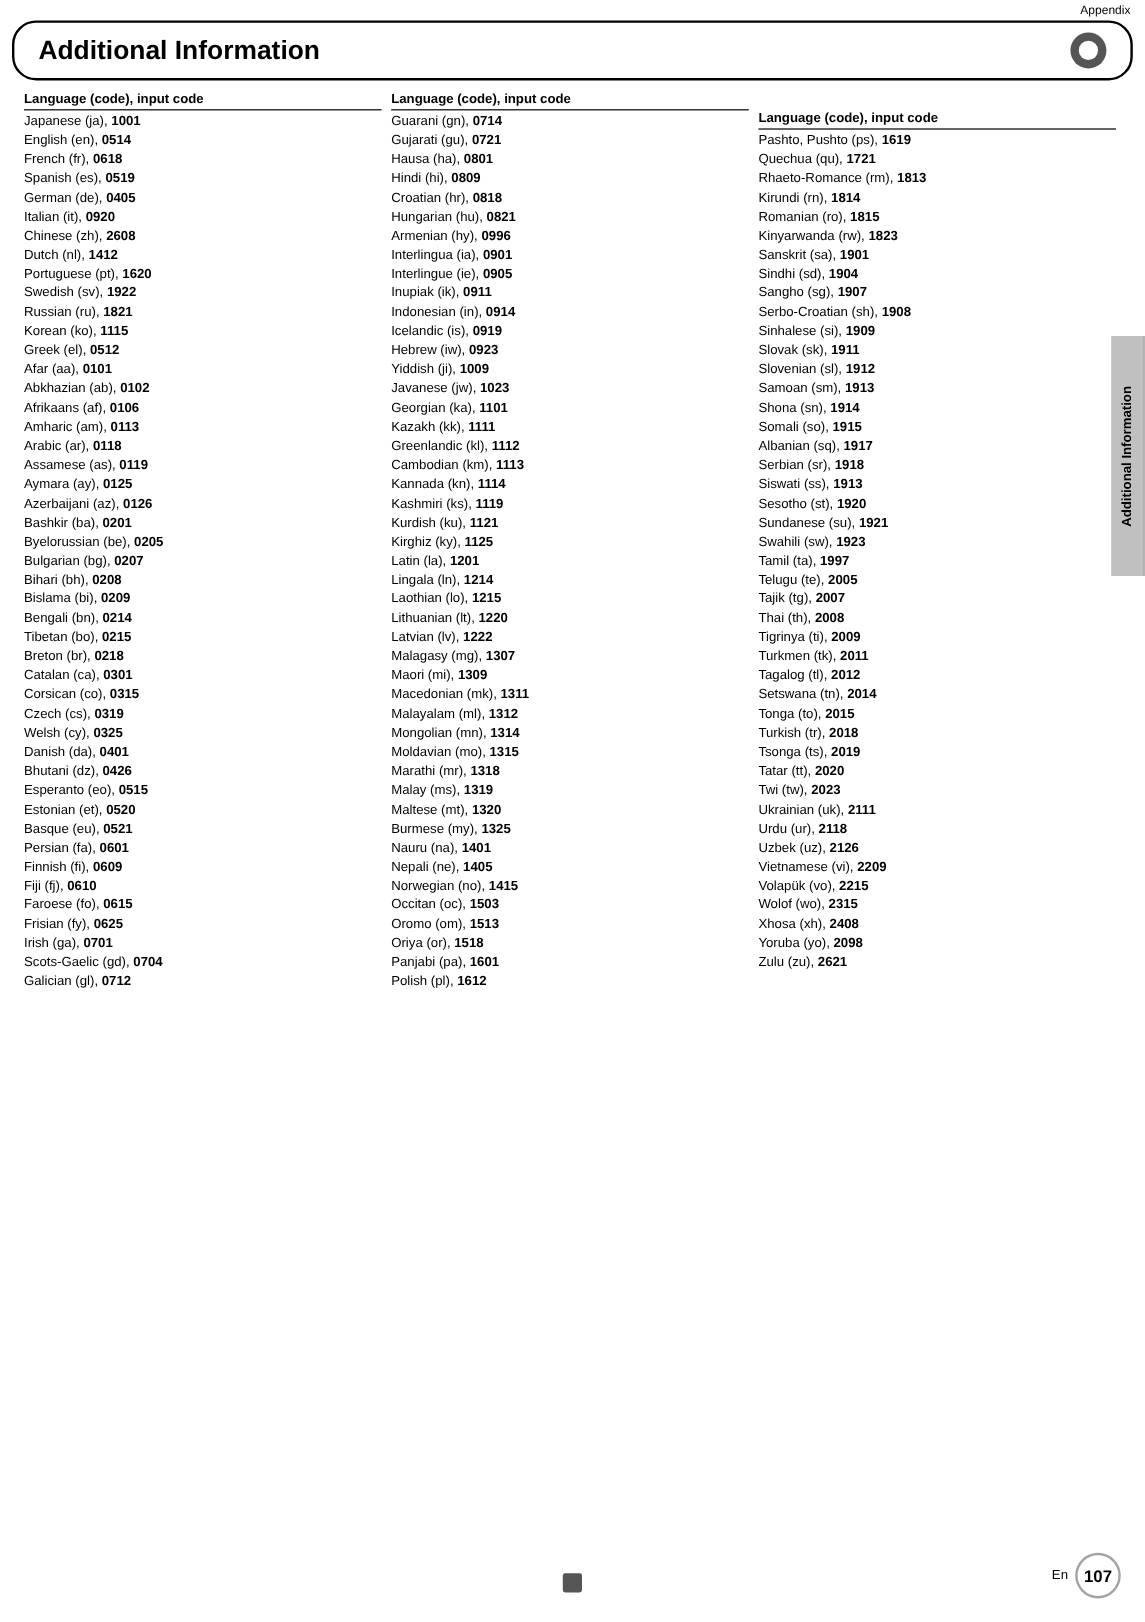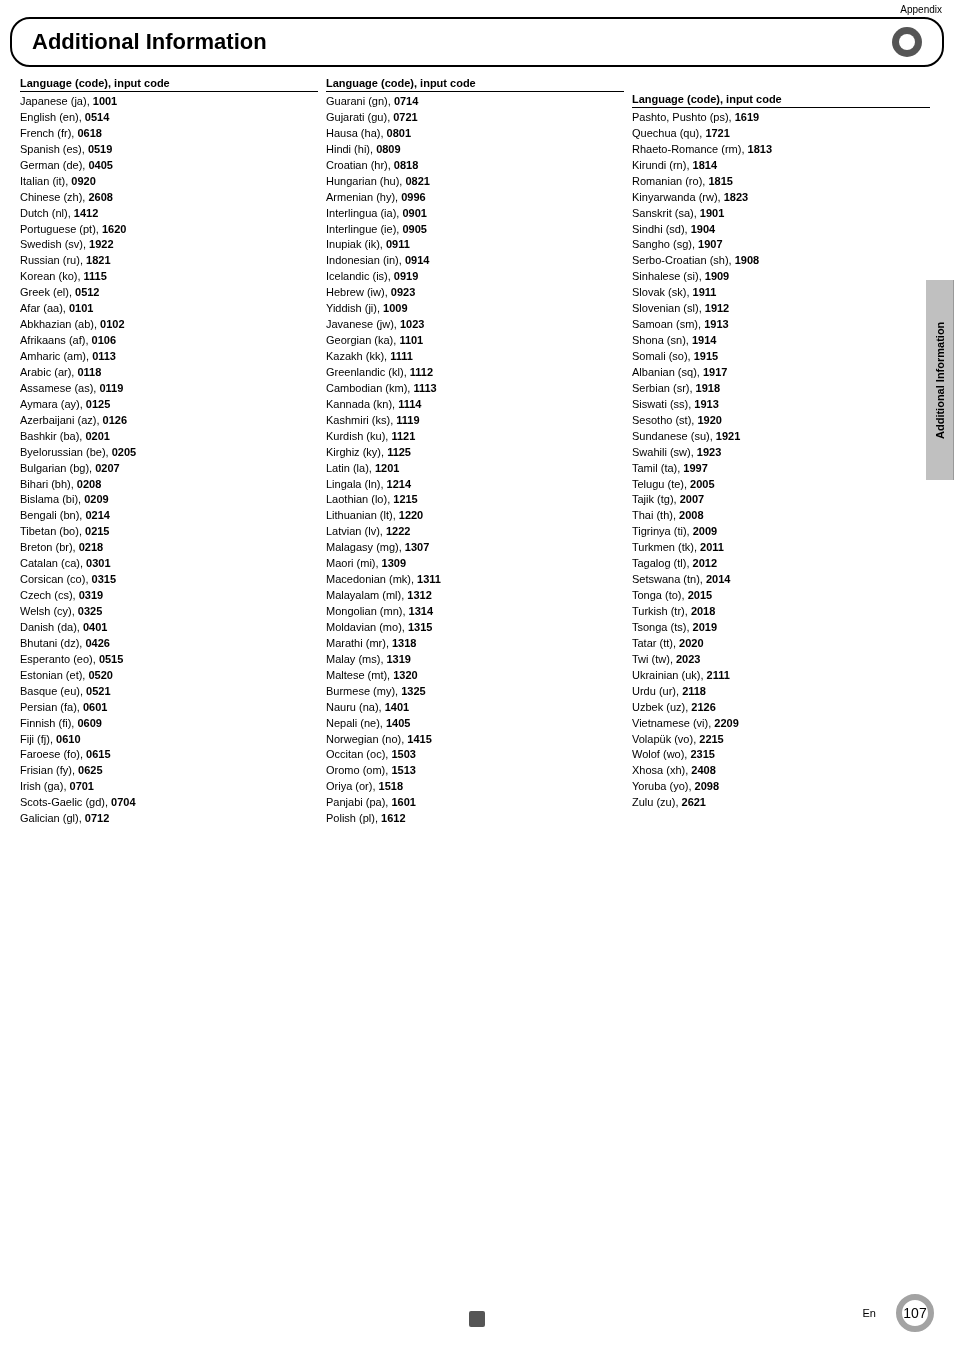--- a/index.html
+++ b/index.html
@@ -91,36 +91,36 @@
       border-left: 1px solid #999;
     }
 
     
     .footer {
       position: absolute;
       bottom: 20px;
       right: 20px;
       display: flex;
       align-items: center;
-      gap: 20px;
+      gap: 6px;
     }
     .footer-en {
       font-size: 11px;
       color: #000;
     }
     .footer-page {
-      border: 6px solid #a3a3a3;
+      border: 2px solid #a3a3a3;
       border-radius: 50%;
       width: 38px;
       height: 38px;
       display: flex;
       align-items: center;
       justify-content: center;
       font-size: 14px;
-      font-weight: normal;
+      font-weight: bold;
     }
 
     
     .bottom-left-icon {
       position: absolute;
       bottom: 25px;
       left: 50%;
       transform: translateX(-50%);
       width: 16px;
       height: 16px;

